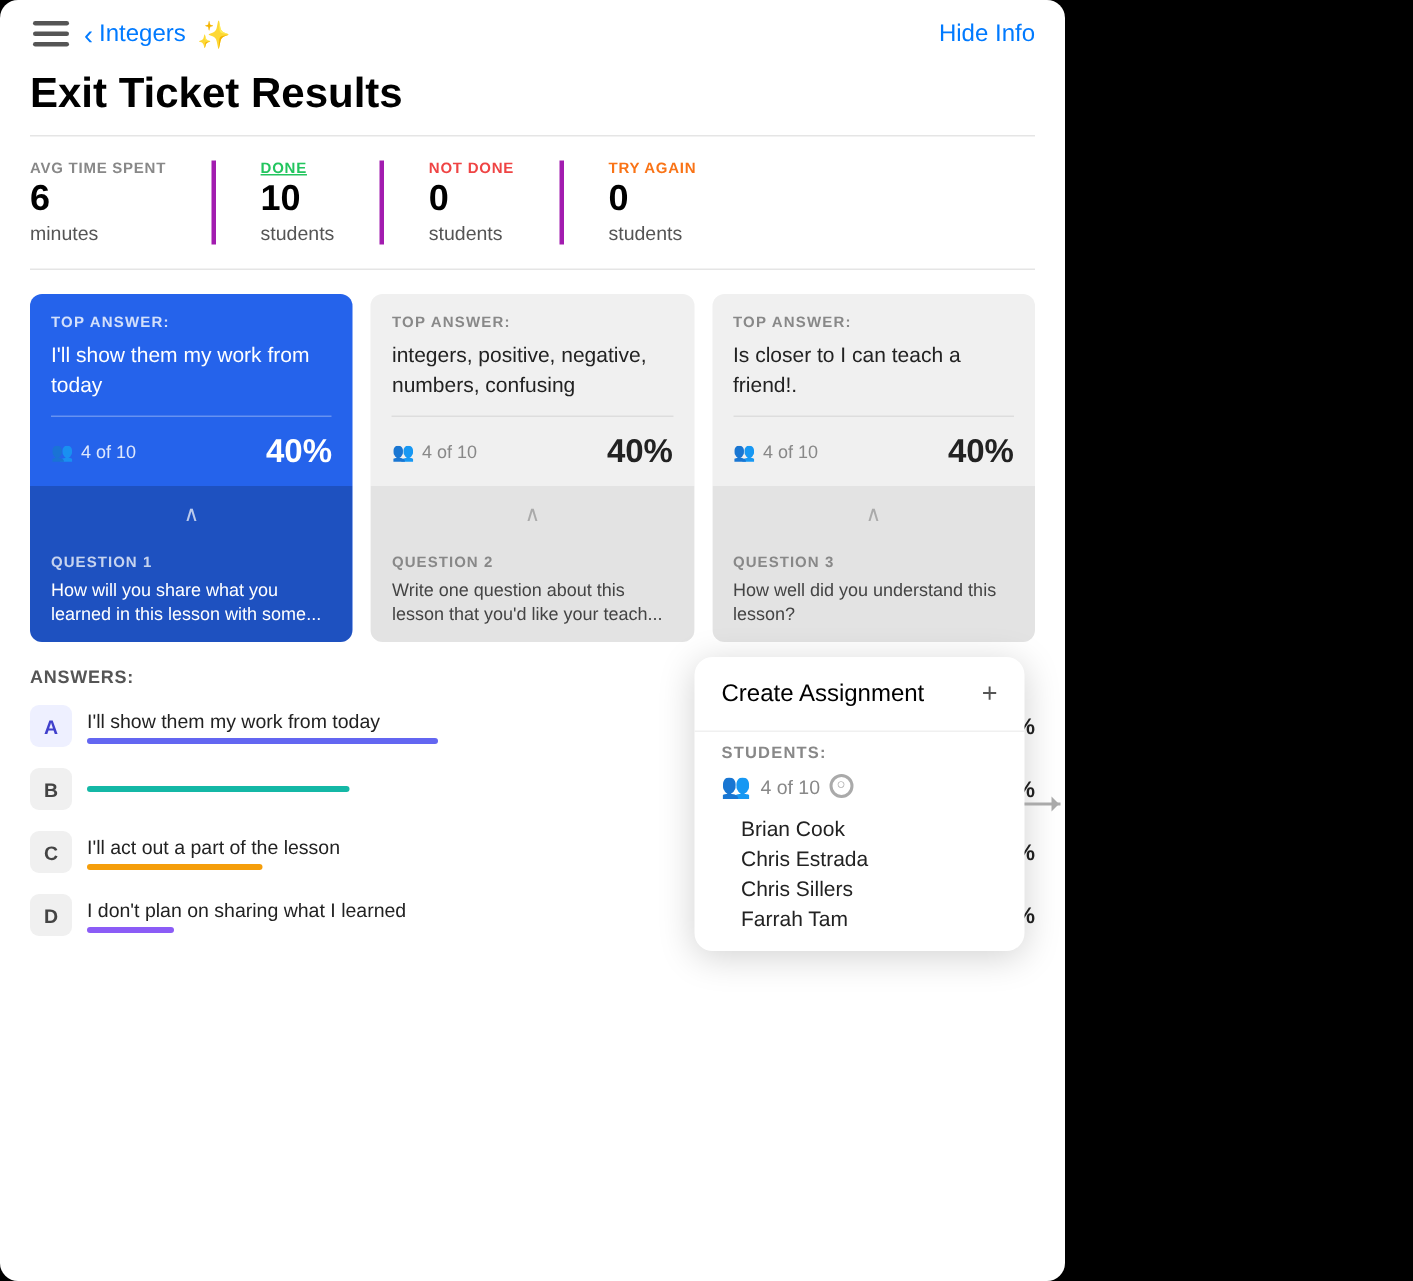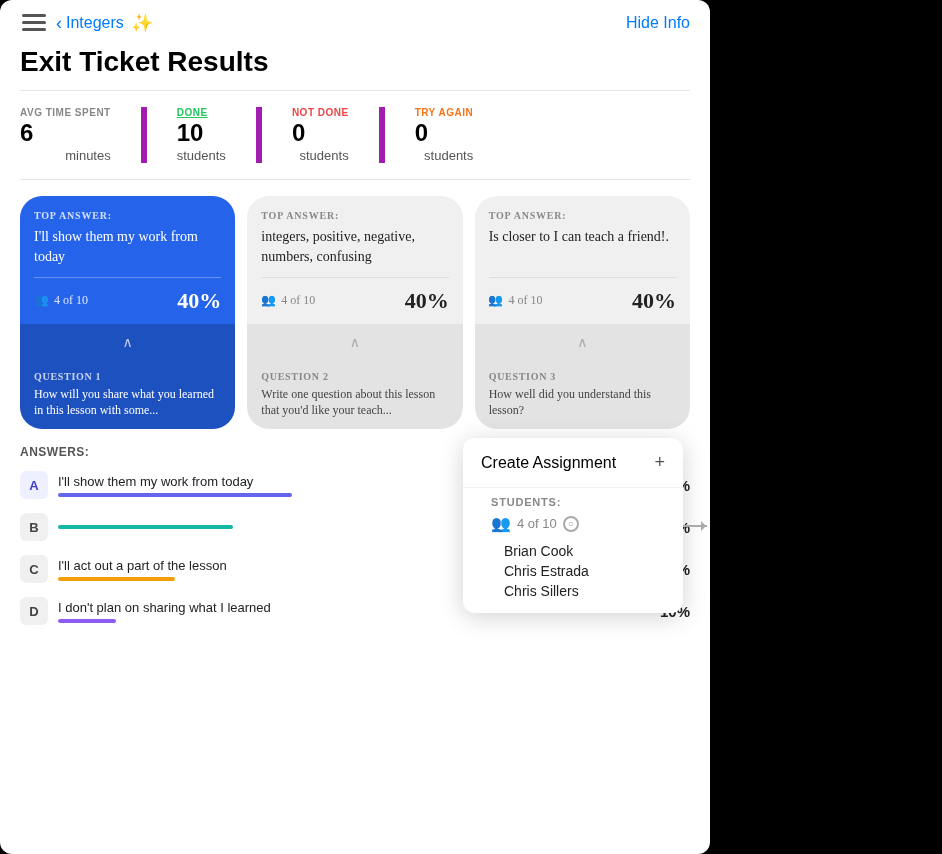--- a/index.html
+++ b/index.html
@@ -82,21 +82,21 @@
       display: flex;
       align-items: center;
       padding: 16px 20px;
       gap: 0;
     }
     .stat-item {
       display: flex;
       flex-direction: column;
       gap: 2px;
       padding-right: 30px;
-      border-right: 6px solid #a21caf;
+      border-right: 3px solid #a21caf;
       margin-right: 30px;
     }
     .stat-item:last-child {
       border-right: none;
       margin-right: 0;
     }
     .stat-label {
       font-size: 10px;
       font-weight: 600;
       color: #888;
@@ -108,41 +108,39 @@
     .stat-label.try-again { color: #f97316; }
     .stat-value {
       font-size: 24px;
       font-weight: 700;
       color: #000;
       line-height: 1.1;
     }
     .stat-sub {
       font-size: 13px;
       color: #555;
-      text-align: right;
     }
     .divider2 {
       height: 1px;
       background: #e5e5e5;
       margin: 0 20px 16px;
     }
     .cards-row {
       display: flex;
       gap: 12px;
       padding: 0 20px 16px;
       overflow: visible;
     }
     .card {
       flex: 1;
-      border-radius: 22px;
+      border-radius: 8px;
       overflow: hidden;
       display: flex;
       flex-direction: column;
       min-width: 0;
-      font-family: Liberation Serif, serif;
     }
     .card-blue {
       background: #2563EB;
       color: #fff;
     }
     .card-gray {
       background: #f0f0f0;
     }
     .card-top {
       padding: 14px 14px 10px;
@@ -317,21 +315,21 @@
     .popup-arrow::after {
       content: '';
       position: absolute;
       right: -4px;
       top: -4px;
       border: 5px solid transparent;
       border-left-color: #aaa;
     }
     
     .students-section {
-      padding: 0 28px 12px;
+      padding: 0 18px 12px;
     }
     .students-label {
       font-size: 11px;
       font-weight: 700;
       color: #888;
       letter-spacing: 0.8px;
       text-transform: uppercase;
       margin: 8px 0 6px;
     }
     .students-count-row {
@@ -532,15 +530,16 @@
   <div class="students-section">
     <div class="students-label">STUDENTS:</div>
     <div class="students-count-row">
       <span>👥</span>
       <span class="students-count">4 of 10</span>
       <span class="info-circle">○</span>
     </div>
     <div class="student-name">Brian Cook</div>
     <div class="student-name">Chris Estrada</div>
     <div class="student-name">Chris Sillers</div>
+    <div class="student-name">Farrah Tam</div>
   </div>
   <div class="popup-arrow"></div>
 </div>
 
 </body></html>

